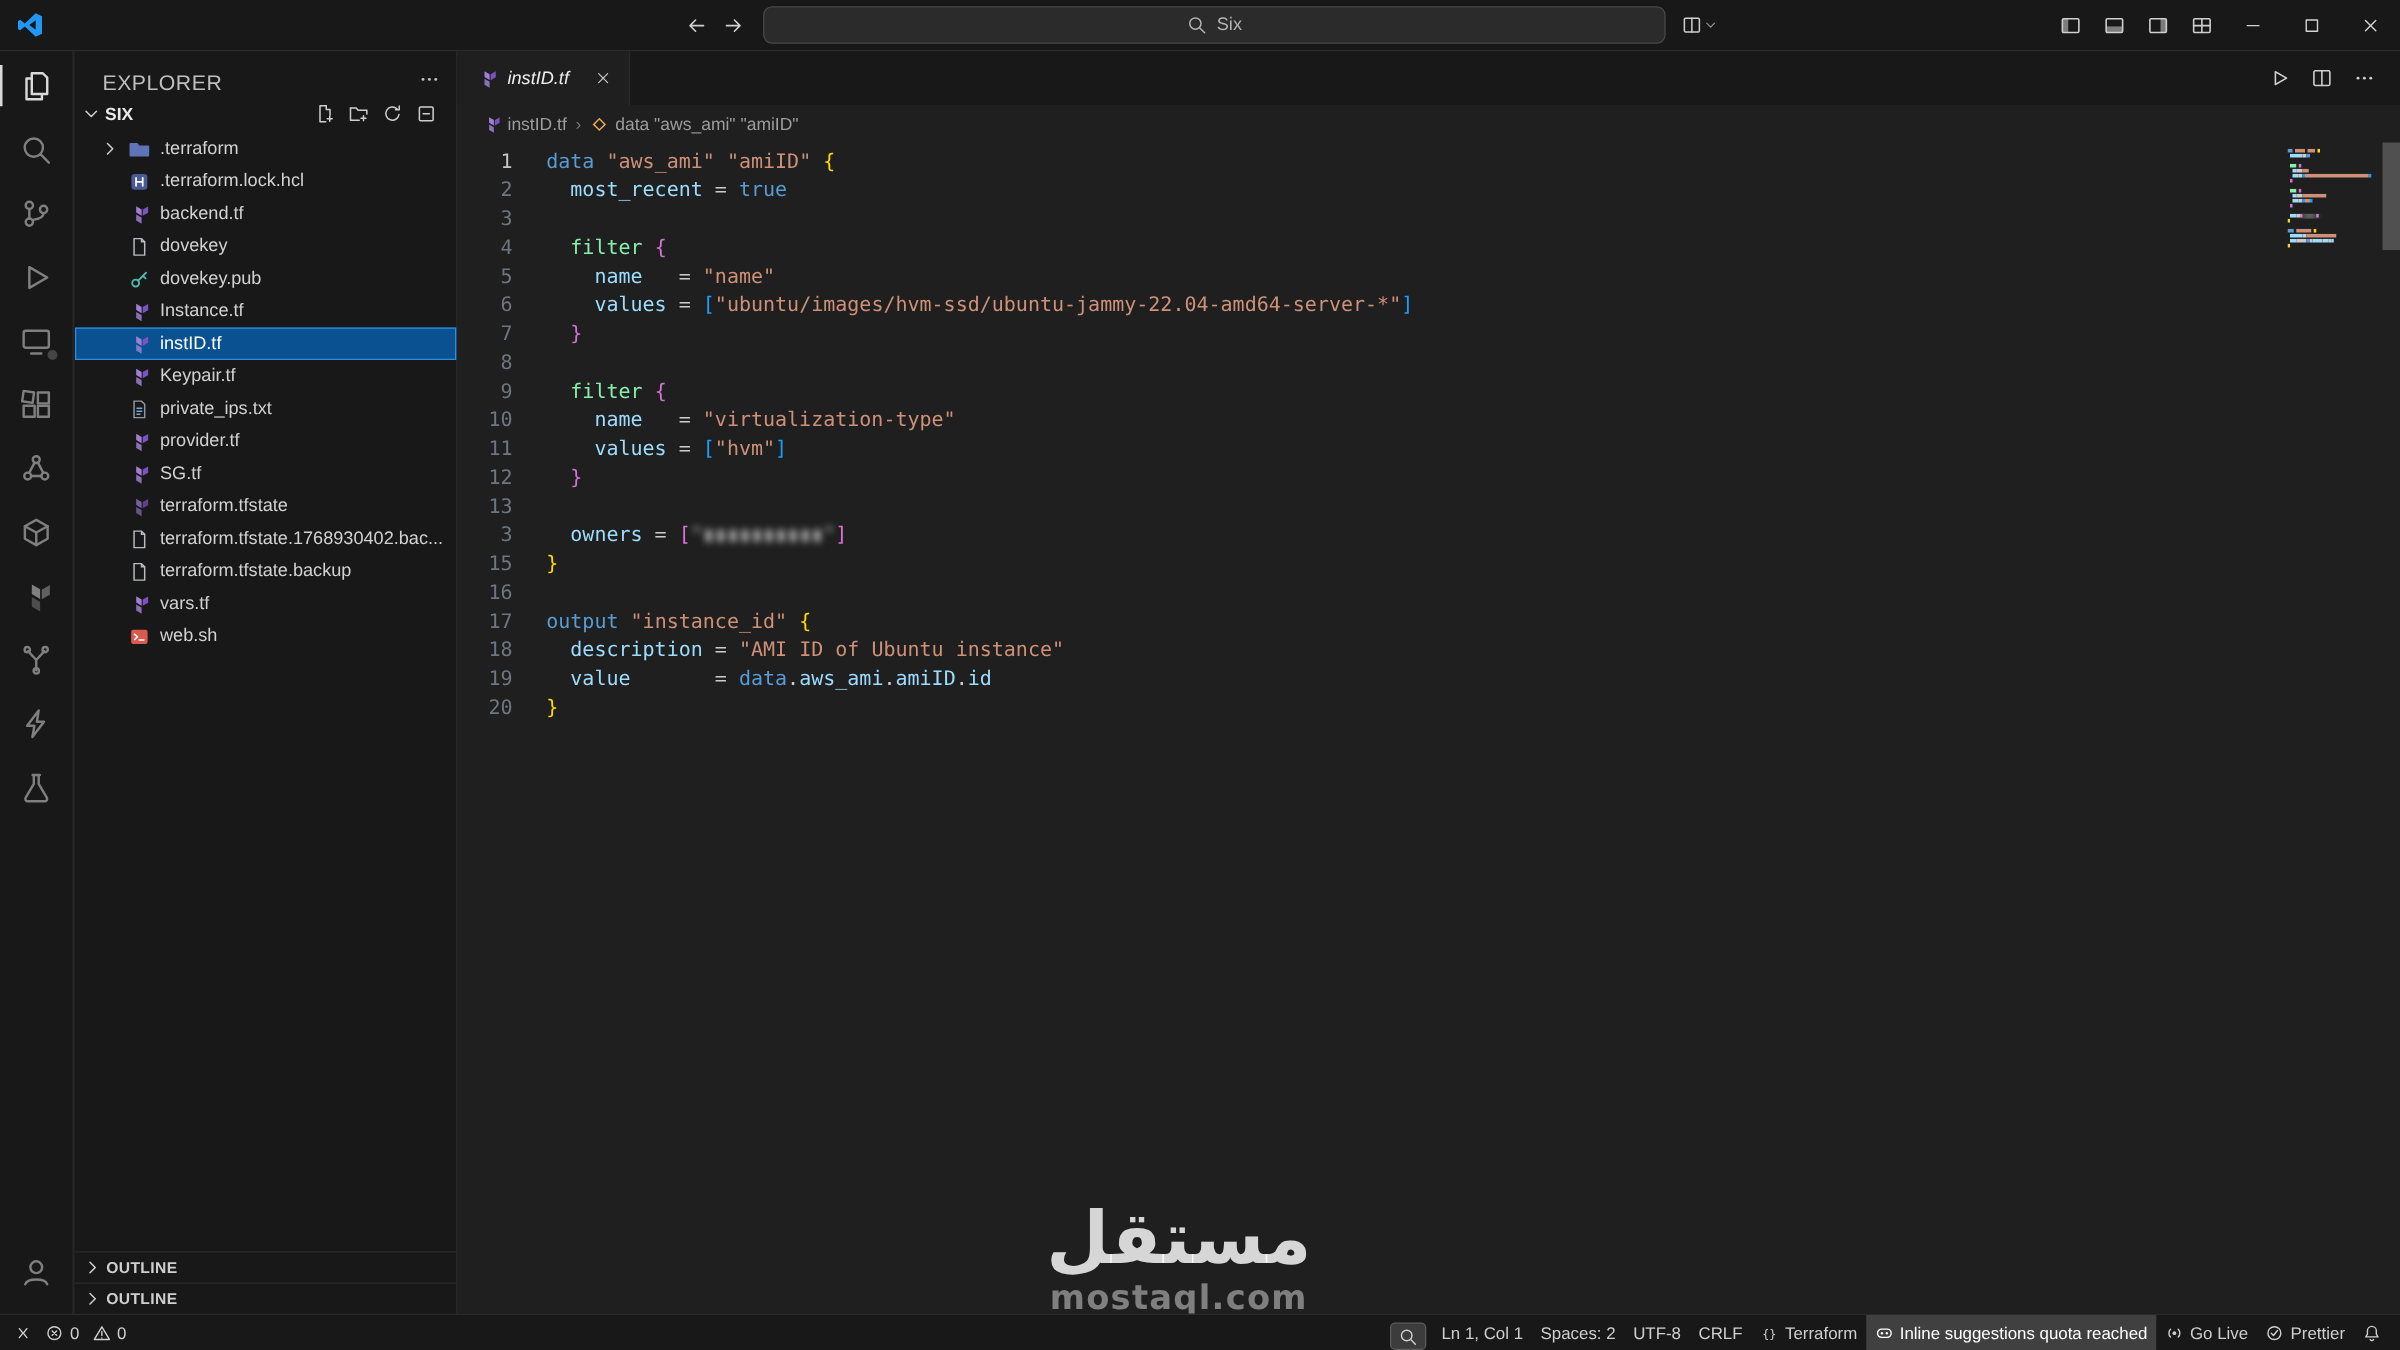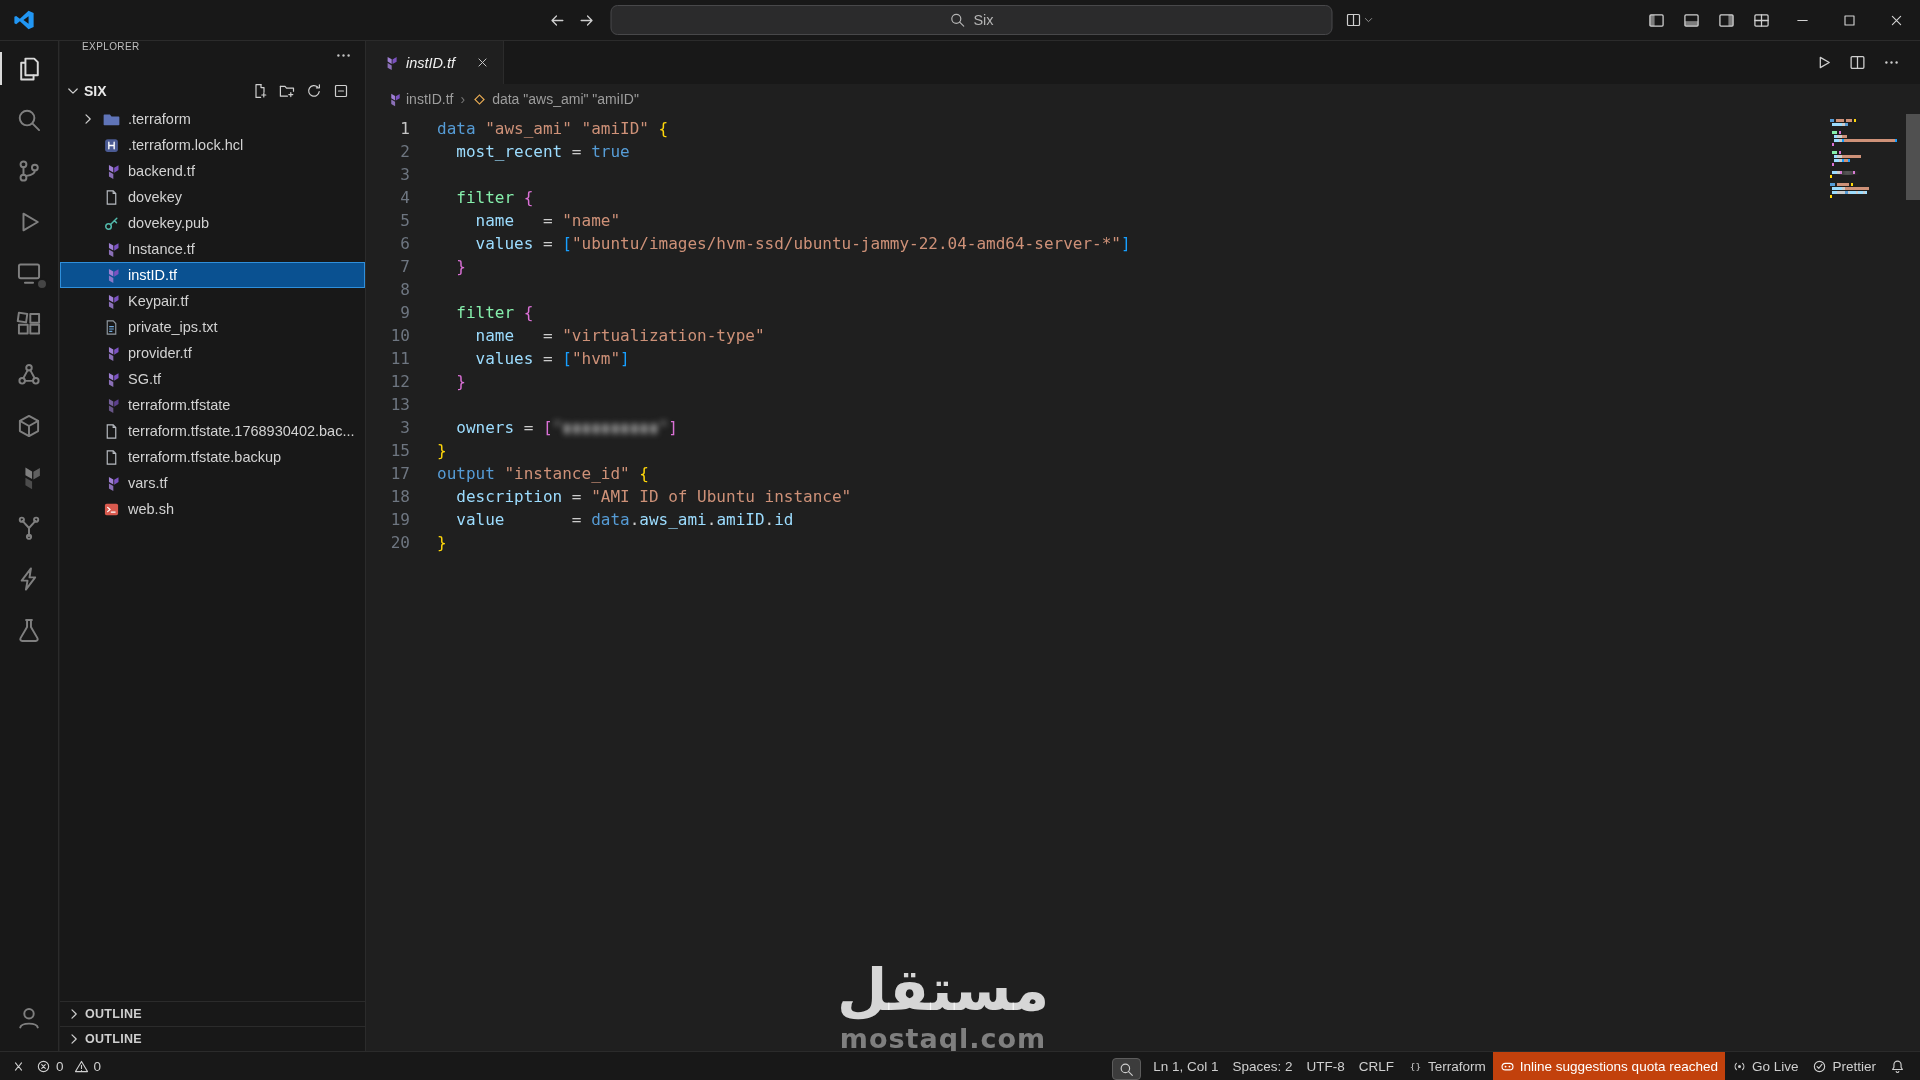--- a/index.html
+++ b/index.html
@@ -29,21 +29,21 @@
   .activitybar{position:absolute;top:41px;bottom:29px;left:0;width:59px;background:#181818;border-right:1px solid #2b2b2b;display:flex;flex-direction:column;align-items:center;padding-top:2px;z-index:5}
   .ab-item{width:59px;height:51px;display:flex;align-items:center;justify-content:center;color:#7f7f7f;position:relative}
   .ab-item .ic{width:26px;height:26px}
   .ab-item.active{color:#d9d9d9}
   .ab-item.active::before{content:"";position:absolute;left:0;top:9px;bottom:9px;width:2px;background:#d9d9d9}
   .ab-badge{position:absolute;right:11px;bottom:8px;width:12px;height:12px;border-radius:50%;background:#454545;border:2px solid #181818}
   .ab-bottom{margin-top:auto;margin-bottom:8px}
 
   
   .sidebar{position:absolute;top:41px;bottom:29px;left:60px;width:306px;background:#181818;border-right:1px solid #2b2b2b;display:flex;flex-direction:column;z-index:4}
-  .sb-title{height:36px;display:flex;align-items:flex-start;padding:0 8px 0 22px;font-size:10px;color:#bfbfbf;letter-spacing:.4px;flex:none}
+  .sb-title{height:36px;display:flex;align-items:flex-end;padding:0 8px 0 22px;font-size:17px;color:#bfbfbf;letter-spacing:.4px;flex:none}
   .sb-title-actions{margin-left:auto;display:flex}
   .sb-title-actions .tb-icon{width:28px;height:28px;color:#c5c5c5}
   .sb-root{height:27px;display:flex;align-items:center;padding-left:5px;font-weight:700;font-size:14px;color:#e9e9e9;flex:none}
   .sb-root .ic{color:#cfcfcf;margin-right:3px}
   .sb-root-actions{margin-left:auto;display:flex;gap:2px;padding-right:10px}
   .sb-root-actions .tb-icon{width:25px;height:24px;color:#c5c5c5}
   .sb-root-actions .ic{width:16px;height:16px}
   .file-list{flex:none;margin-top:2px}
   .file-row{height:26px;display:flex;align-items:center;padding-left:43px;font-size:14.5px;color:#d2d2d2;position:relative}
   .file-row .chev{position:absolute;left:20px;top:5px;width:16px;height:16px;color:#cfcfcf}
@@ -83,21 +83,21 @@
   .mm-sp{display:inline-block;height:2.5px;vertical-align:top}
   .scroll-thumb{position:absolute;top:0;right:0;width:14px;height:86px;background:rgba(160,160,160,.38)}
 
   
   .statusbar{position:absolute;left:0;right:0;bottom:0;height:29px;background:#181818;border-top:1px solid #2b2b2b;display:flex;align-items:center;font-size:13.5px;color:#cfcfcf;z-index:8}
   .st-left{display:flex;align-items:center;height:100%;padding-left:6px}
   .st-right{margin-left:auto;display:flex;align-items:flex-end;height:100%;padding-right:8px}
   .st-item{display:flex;align-items:center;gap:5px;padding:0 7px;height:100%;white-space:nowrap}
   .st-left .st-item{padding:0 5px}
   .st-ic{width:15px;height:15px;display:inline-flex;flex:none}
-  .st-item.hl{background:#c2410c;color:#fff}
+  .st-item.hl{background:#404040;color:#fff}
   .st-item.boxed{height:22px;background:#3c3c3c;border:1px solid #5c5c5c;border-radius:4px;padding:0 6px;margin-right:5px}
 
   
   .watermark{position:absolute;left:943px;bottom:26px;transform:translateX(-50%);text-align:center;z-index:3;pointer-events:none}
   .wm-ar{font-size:58px;font-weight:700;color:rgba(255,255,255,.82);font-family:"DejaVu Sans",sans-serif;line-height:1.05}
   .wm-en{font-size:27px;font-weight:600;color:rgba(205,205,205,.55);letter-spacing:1px;margin-top:2px;font-family:"DejaVu Sans",sans-serif}
 </style>
 </head>
 <body>
 
@@ -641,20 +641,21 @@
         <div class="code-line"><span class="ln">6</span><span class="lt"><span class="tk-pl">    </span><span class="tk-prop">values</span><span class="tk-pl"> = </span><span class="tk-b3">[</span><span class="tk-str">"ubuntu/images/hvm-ssd/ubuntu-jammy-22.04-amd64-server-*"</span><span class="tk-b3">]</span></span></div>
         <div class="code-line"><span class="ln">7</span><span class="lt"><span class="tk-pl">  </span><span class="tk-b2">}</span></span></div>
         <div class="code-line"><span class="ln">8</span><span class="lt"></span></div>
         <div class="code-line"><span class="ln">9</span><span class="lt"><span class="tk-pl">  </span><span class="tk-type">filter</span><span class="tk-pl"> </span><span class="tk-b2">{</span></span></div>
         <div class="code-line"><span class="ln">10</span><span class="lt"><span class="tk-pl">    </span><span class="tk-prop">name</span><span class="tk-pl">   = </span><span class="tk-str">"virtualization-type"</span></span></div>
         <div class="code-line"><span class="ln">11</span><span class="lt"><span class="tk-pl">    </span><span class="tk-prop">values</span><span class="tk-pl"> = </span><span class="tk-b3">[</span><span class="tk-str">"hvm"</span><span class="tk-b3">]</span></span></div>
         <div class="code-line"><span class="ln">12</span><span class="lt"><span class="tk-pl">  </span><span class="tk-b2">}</span></span></div>
         <div class="code-line"><span class="ln">13</span><span class="lt"></span></div>
         <div class="code-line"><span class="ln">3</span><span class="lt"><span class="tk-pl">  </span><span class="tk-prop">owners</span><span class="tk-pl"> = </span><span class="tk-b2">[</span><span class="tk-red">"▮▮▮▮▮▮▮▮▮▮"</span><span class="tk-b2">]</span></span></div>
         <div class="code-line"><span class="ln">15</span><span class="lt"><span class="tk-b1">}</span></span></div>
+        <div class="code-line"><span class="ln">16</span><span class="lt"></span></div>
         <div class="code-line"><span class="ln">17</span><span class="lt"><span class="tk-kw">output</span><span class="tk-pl"> </span><span class="tk-str">"instance_id"</span><span class="tk-pl"> </span><span class="tk-b1">{</span></span></div>
         <div class="code-line"><span class="ln">18</span><span class="lt"><span class="tk-pl">  </span><span class="tk-prop">description</span><span class="tk-pl"> = </span><span class="tk-str">"AMI ID of Ubuntu instance"</span></span></div>
         <div class="code-line"><span class="ln">19</span><span class="lt"><span class="tk-pl">  </span><span class="tk-prop">value</span><span class="tk-pl">       = </span><span class="tk-kw">data</span><span class="tk-pl">.</span><span class="tk-prop">aws_ami</span><span class="tk-pl">.</span><span class="tk-prop">amiID</span><span class="tk-pl">.</span><span class="tk-prop">id</span></span></div>
         <div class="code-line"><span class="ln">20</span><span class="lt"><span class="tk-b1">}</span></span></div>
       </div>
     <div class="minimap">
         <div class="mm-line"><span class="mm-tk tk-kw" style="width: 3.6px;"></span><span class="mm-sp" style="width: 2px;"></span><span class="mm-tk tk-str" style="width: 8.1px;"></span><span class="mm-sp" style="width: 2px;"></span><span class="mm-tk tk-str" style="width: 6.3px;"></span><span class="mm-sp" style="width: 2px;"></span><span class="mm-tk tk-b1" style="width: 2px;"></span></div>
         <div class="mm-line"><span class="mm-sp" style="width: 2px;"></span><span class="mm-tk tk-prop" style="width: 9.9px;"></span><span class="mm-tk tk-pl" style="width: 2.7px;"></span><span class="mm-tk tk-kw" style="width: 3.6px;"></span></div>
         <div class="mm-line"></div>
         <div class="mm-line"><span class="mm-sp" style="width: 2px;"></span><span class="mm-tk tk-type" style="width: 5.4px;"></span><span class="mm-sp" style="width: 2px;"></span><span class="mm-tk tk-b2" style="width: 2px;"></span></div>

